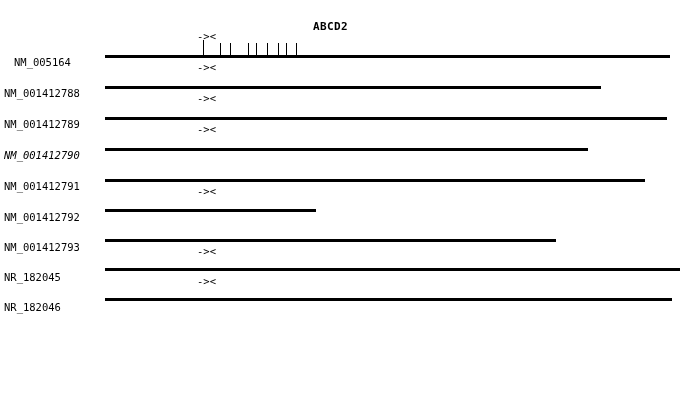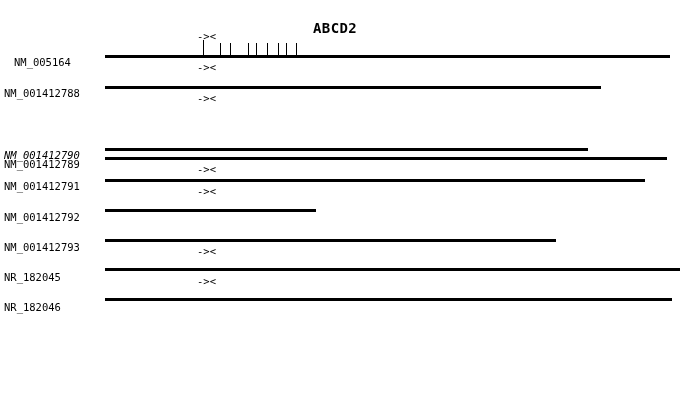--- a/index.html
+++ b/index.html
@@ -17,21 +17,21 @@
   }
   #canvas {
     position: relative;
     width: 700px;
     height: 420px;
     background: #ffffff;
   }
   .gene-title {
     position: absolute;
     font-family: "DejaVu Sans Mono", "Liberation Mono", monospace;
-    font-size: 14px;
+    font-size: 11px;
     font-weight: bold;
     letter-spacing: 0.4px;
     color: #000000;
     white-space: nowrap;
   }
   .track {
     position: absolute;
     left: 0;
     width: 700px;
     height: 31px;
@@ -86,21 +86,21 @@
         <div class="exon-tick" style="left: 267px; top: 43px; height: 12px; background: rgb(0, 0, 0); pointer-events: auto;"></div>
         <div class="exon-tick" style="left: 278px; top: 43px; height: 12px; background: rgb(0, 0, 0); pointer-events: auto;"></div>
         <div class="exon-tick" style="left: 286px; top: 43px; height: 12px; background: rgb(0, 0, 0); pointer-events: auto;"></div>
         <div class="exon-tick" style="left: 296px; top: 43px; height: 12px; background: rgb(0, 0, 0); pointer-events: auto;"></div>
       </div>
       <div class="track" style="top: 0px; height: 366px; pointer-events: none;">
         <div class="track-label" style="left: 4px; top: 87px; pointer-events: auto;">NM_001412788</div>
         <div class="track-line" style="left: 105px; top: 86px; width: 496px; height: 3px; background: rgb(0, 0, 0); pointer-events: auto;"></div>
         <div class="strand-marker" style="left: 197px; top: 93px;">-&gt;&lt;</div>
       </div>
-      <div class="track" style="top: 0px; height: 320px; pointer-events: none; margin-top: 40px;">
+      <div class="track" style="top: 0px; height: 320px; pointer-events: none;">
         <div class="track-label" style="left: 4px; top: 118px; pointer-events: auto;">NM_001412789</div>
         <div class="track-line" style="left: 105px; top: 117px; width: 562px; height: 3px; background: rgb(0, 0, 0); pointer-events: auto;"></div>
         <div class="strand-marker" style="left: 197px; top: 124px;">-&gt;&lt;</div>
       </div>
       <div class="track" style="top: 0px; height: 420px; pointer-events: none; font-style: italic;">
         <div class="track-label" style="left: 4px; top: 149px; pointer-events: auto;">NM_001412790</div>
         <div class="track-line" style="left: 105px; top: 148px; width: 483px; height: 3px; background: rgb(0, 0, 0); pointer-events: auto;"></div>
       </div>
       <div class="track" style="top: 0px; height: 420px; pointer-events: none;">
         <div class="track-label" style="left: 4px; top: 180px; pointer-events: auto;">NM_001412791</div>

